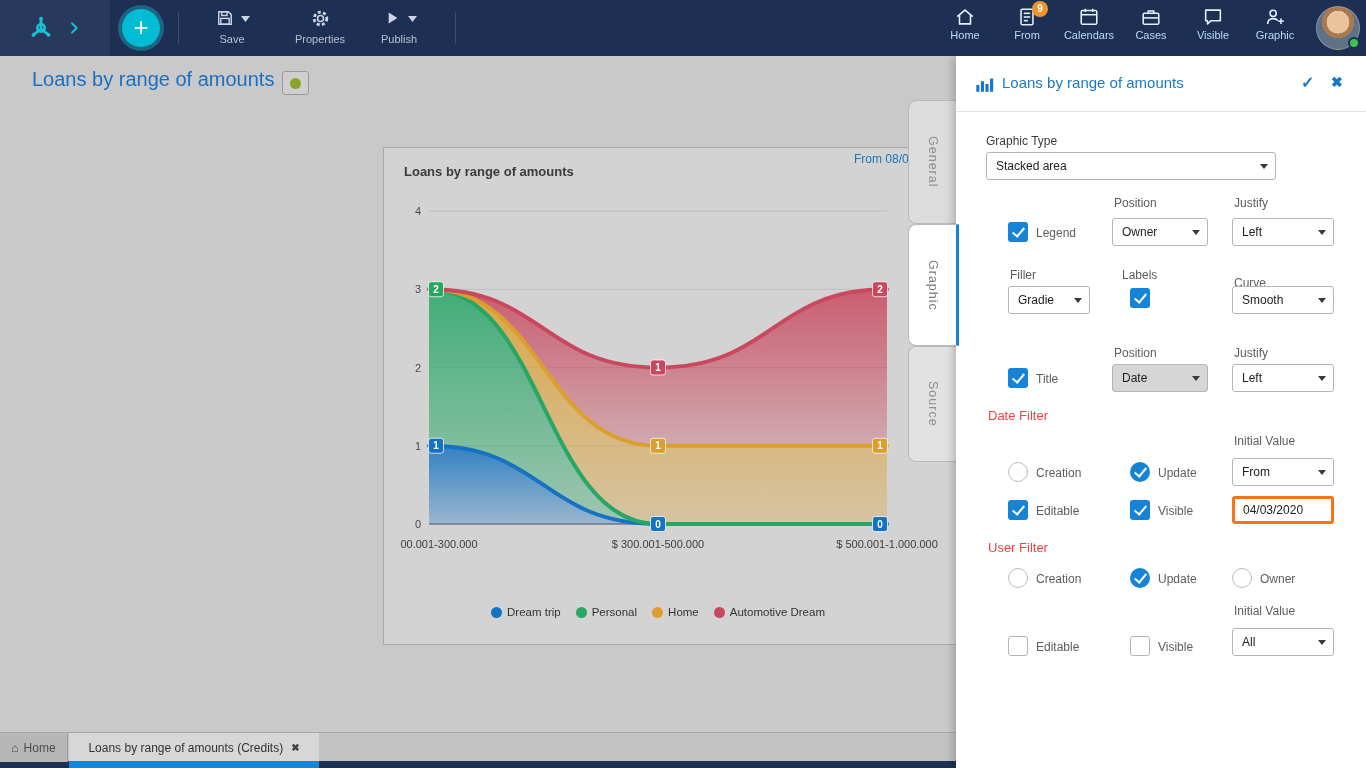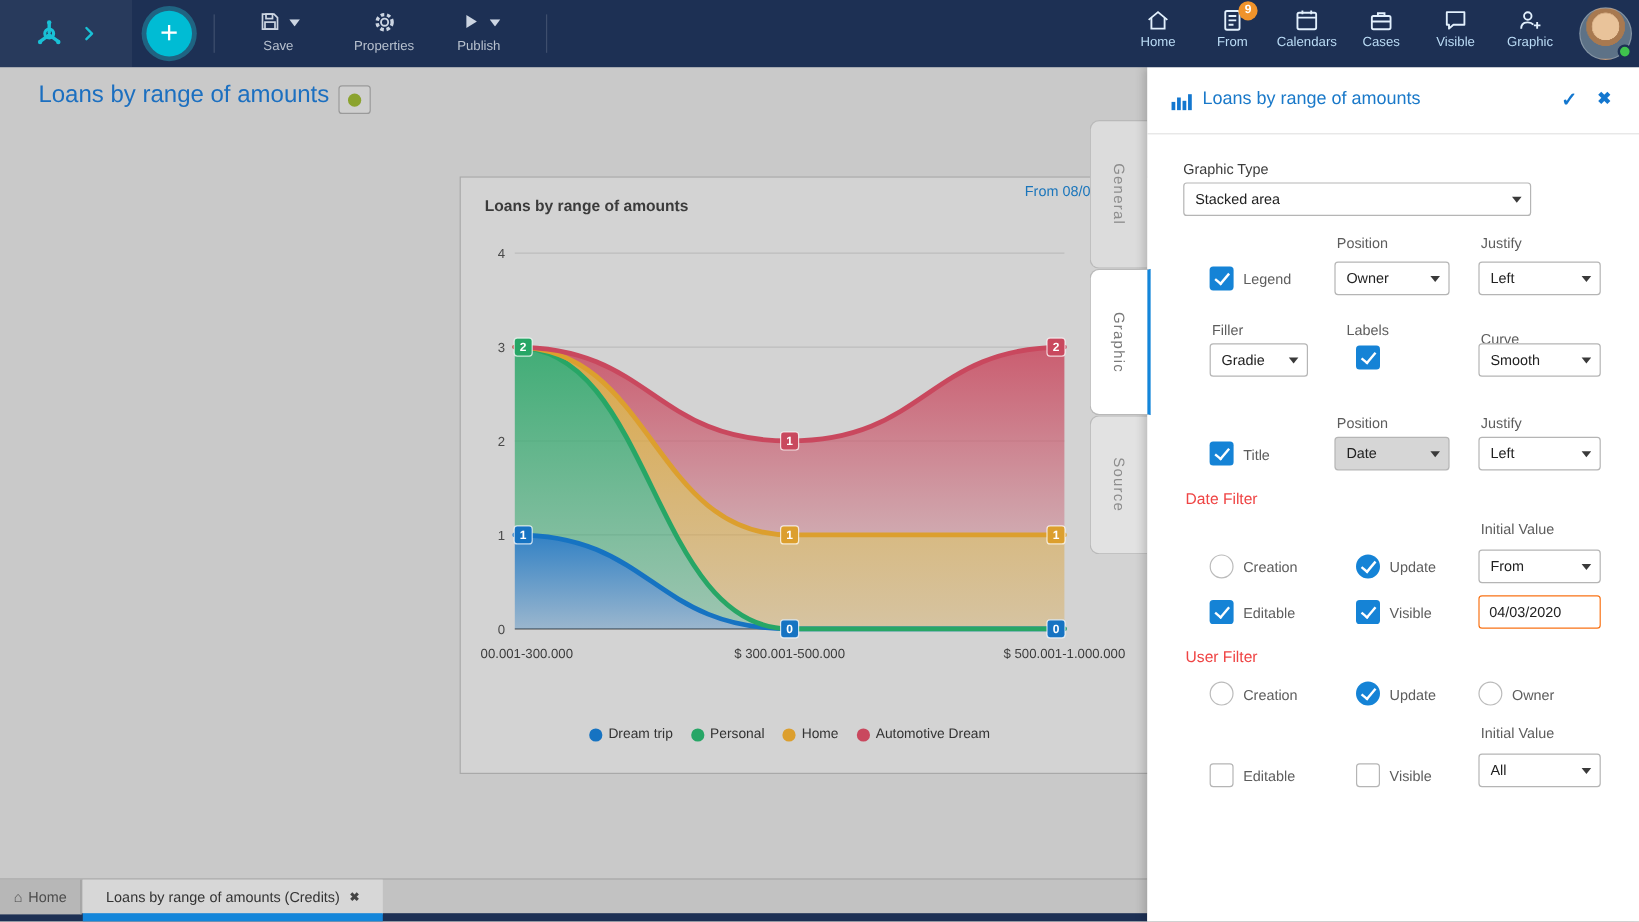--- a/index.html
+++ b/index.html
@@ -45,21 +45,21 @@
   .sel{position:absolute;height:28px;background:#fff;border:1px solid #b5b5b5;border-radius:3px;font-size:12px;color:#222;line-height:26px;padding:0 20px 0 9px;cursor:pointer}
   .sel span{display:block;overflow:hidden;white-space:nowrap}
   .sel::after{content:"";position:absolute;right:7px;top:11px;border-left:4.5px solid transparent;border-right:4.5px solid transparent;border-top:5.5px solid #3a3a3a}
   .sel.gray{background:#d6d6d6}
   .cb{position:absolute;width:20px;height:20px;border-radius:3px;background:#1583d6;cursor:pointer}
   .cb::after{content:"";position:absolute;left:7px;top:3px;width:5px;height:10px;border:solid #fff;border-width:0 2.5px 2.5px 0;transform:rotate(40deg)}
   .cb.round{border-radius:50%}
   .cb.empty{background:#fff;border:1px solid #b5b5b5}
   .cb.empty::after{display:none}
   .radio{position:absolute;width:20px;height:20px;border-radius:50%;background:#fff;border:1px solid #bbb;cursor:pointer}
-  .inp{position:absolute;height:28px;border:1px solid #f97316;border-radius:3px;font-size:12px;color:#222;padding:0 8px;font-family:"Liberation Sans",sans-serif;background:#fff}
+  .inp{position:absolute;height:28px;border:3px solid #f97316;border-radius:3px;font-size:12px;color:#222;padding:0 8px;font-family:"Liberation Sans",sans-serif;background:#fff}
   
   .bbar{position:absolute;left:0;bottom:0;width:956px;height:36px;background:#c2c2c2;border-top:1px solid #a8a8a8;z-index:3}
   .bbar .navy{position:absolute;left:0;bottom:0;width:100%;height:7px;background:#1d3054}
   .btab-home{position:absolute;left:0;top:0;width:68px;height:29px;background:#b7b7b7;border-right:1px solid #9c9c9c;color:#4c4c4c;font-size:12px;display:flex;align-items:center;justify-content:center;gap:5px;cursor:pointer}
   .btab-active{position:absolute;left:69px;top:0;width:250px;height:29px;background:#d7d7d7;color:#333;font-size:12px;display:flex;align-items:center;justify-content:center;gap:8px;cursor:pointer}
   .btab-active .x{font-size:10px;font-weight:bold;color:#444;cursor:pointer}
   .blue-underline{position:absolute;left:69px;bottom:0;width:250px;height:7px;background:#1486da}
   .icon-svg{display:block}
 </style>
 </head>

